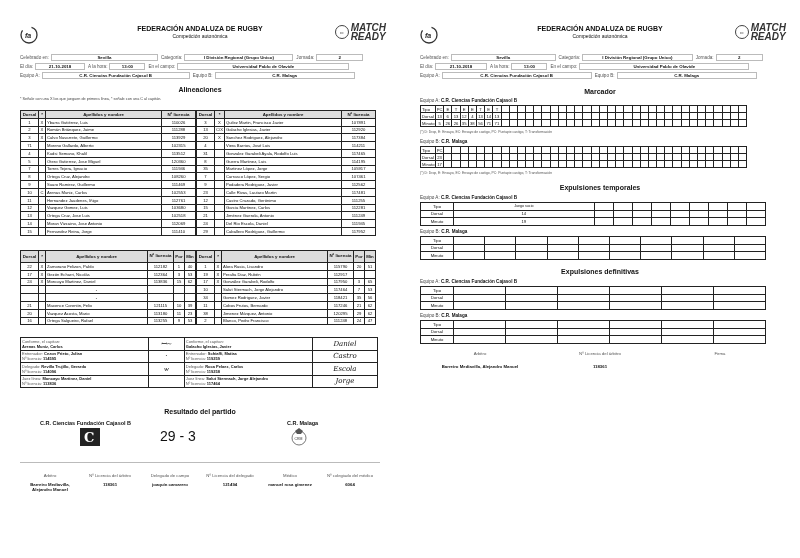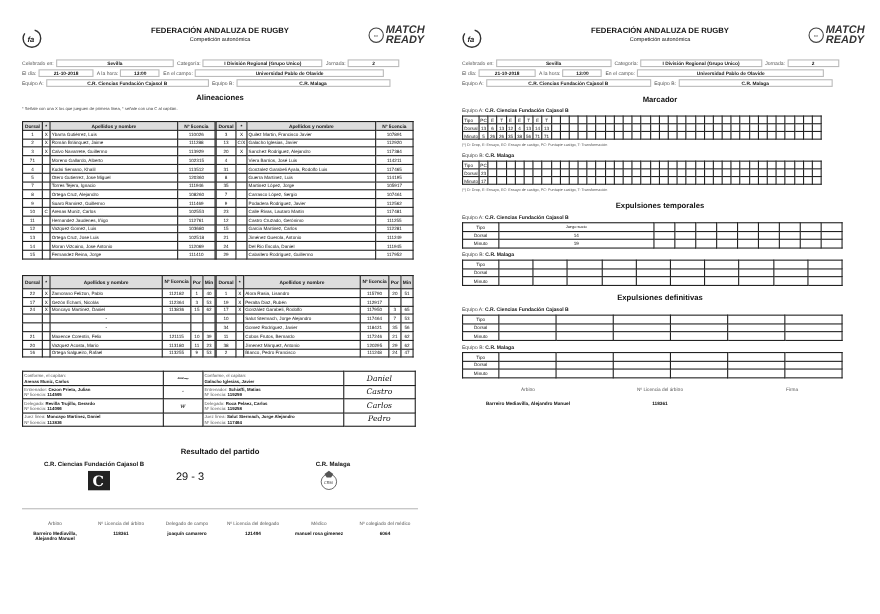--- a/index.html
+++ b/index.html
@@ -19,21 +19,21 @@
 .sect{position:absolute;left:0;right:0;text-align:center;font-weight:bold;font-size:7px}
 .note{position:absolute;left:20px;font-size:3.8px;color:#444}
 table{border-collapse:collapse;font-size:4.2px}
 td,th{border:0.6px solid #222;height:7.8px;padding:0 1px;white-space:nowrap;overflow:hidden}
 th{background:#ddd;font-weight:bold;font-size:4.4px}
 .c{text-align:center}
 .lineup{position:absolute}
 .sigtable td{height:12.5px;font-size:4px;vertical-align:middle}
 .sigtable .sig{font-family:"DejaVu Serif",serif;font-size:7px;text-align:center;font-style:italic}
 .res{position:absolute;font-size:5.5px;font-weight:bold}
-.score{position:absolute;left:160px;top:428px;font-size:10px}
+.score{position:absolute;left:160px;top:428px;font-size:14px}
 .footer{position:absolute;left:20px;right:20px;display:flex;font-size:4.3px;text-align:center}
 .footer div{flex:1}
 .hr{position:absolute;left:20px;right:20px;height:1px;background:#bbb}
 .team-lbl{position:absolute;left:20px;font-size:4.6px;color:#444}
 .team-lbl b{color:#111}
 .grid{position:absolute;left:20px}
 .grid td{width:8.2px;height:7px;font-size:4.2px;text-align:center;padding:0}
 .grid td.h{width:15px;text-align:left;padding-left:1px}
 .legend{position:absolute;left:20px;font-size:3.4px;color:#555}
 .exp{position:absolute;left:20px;width:346px}
@@ -475,33 +475,33 @@
         <tr>
           <td style="width: 128px;">
             <div><span style="color: rgb(85, 85, 85);">Delegado: </span><b>Revilla Trujillo, Gerardo</b></div>
             <div><span style="color: rgb(85, 85, 85);">Nº licencia: </span><b>114096</b></div>
           </td>
           <td class="sig">ѡ</td>
           <td style="width: 128px;">
             <div><span style="color: rgb(85, 85, 85);">Delegado: </span><b>Roca Pelaez, Carlos</b></div>
             <div><span style="color: rgb(85, 85, 85);">Nº licencia: </span><b>119258</b></div>
           </td>
-          <td class="sig">Carlos</td>
+          <td class="sig">Escola</td>
         </tr>
         <tr>
           <td style="width: 128px;">
             <div><span style="color: rgb(85, 85, 85);">Juez línea: </span><b>Moncayo Martinez, Daniel</b></div>
             <div><span style="color: rgb(85, 85, 85);">Nº licencia: </span><b>113836</b></div>
           </td>
           <td class="sig"></td>
           <td style="width: 128px;">
             <div><span style="color: rgb(85, 85, 85);">Juez línea: </span><b>Salut Stermach, Jorge Alejandro</b></div>
             <div><span style="color: rgb(85, 85, 85);">Nº licencia: </span><b>117464</b></div>
           </td>
-          <td class="sig">Pedro</td>
+          <td class="sig">Jorge</td>
         </tr>
       </tbody>
   </table>
 
   <div class="sect" style="top:408px">Resultado del partido</div>
   <div class="res" style="left:40px;top:420px">C.R. Ciencias Fundación Cajasol B</div>
   <div class="res" style="left:287px;top:420px">C.R. Malaga</div>
   <svg style="position:absolute;left:80px;top:428px;width:20px;height:18px" viewBox="0 0 20 18">
       <rect width="20" height="18" fill="#222"></rect>
       <text x="4" y="14" font-size="13" font-weight="bold" fill="#fff" font-family="DejaVu Serif, serif">C</text>

